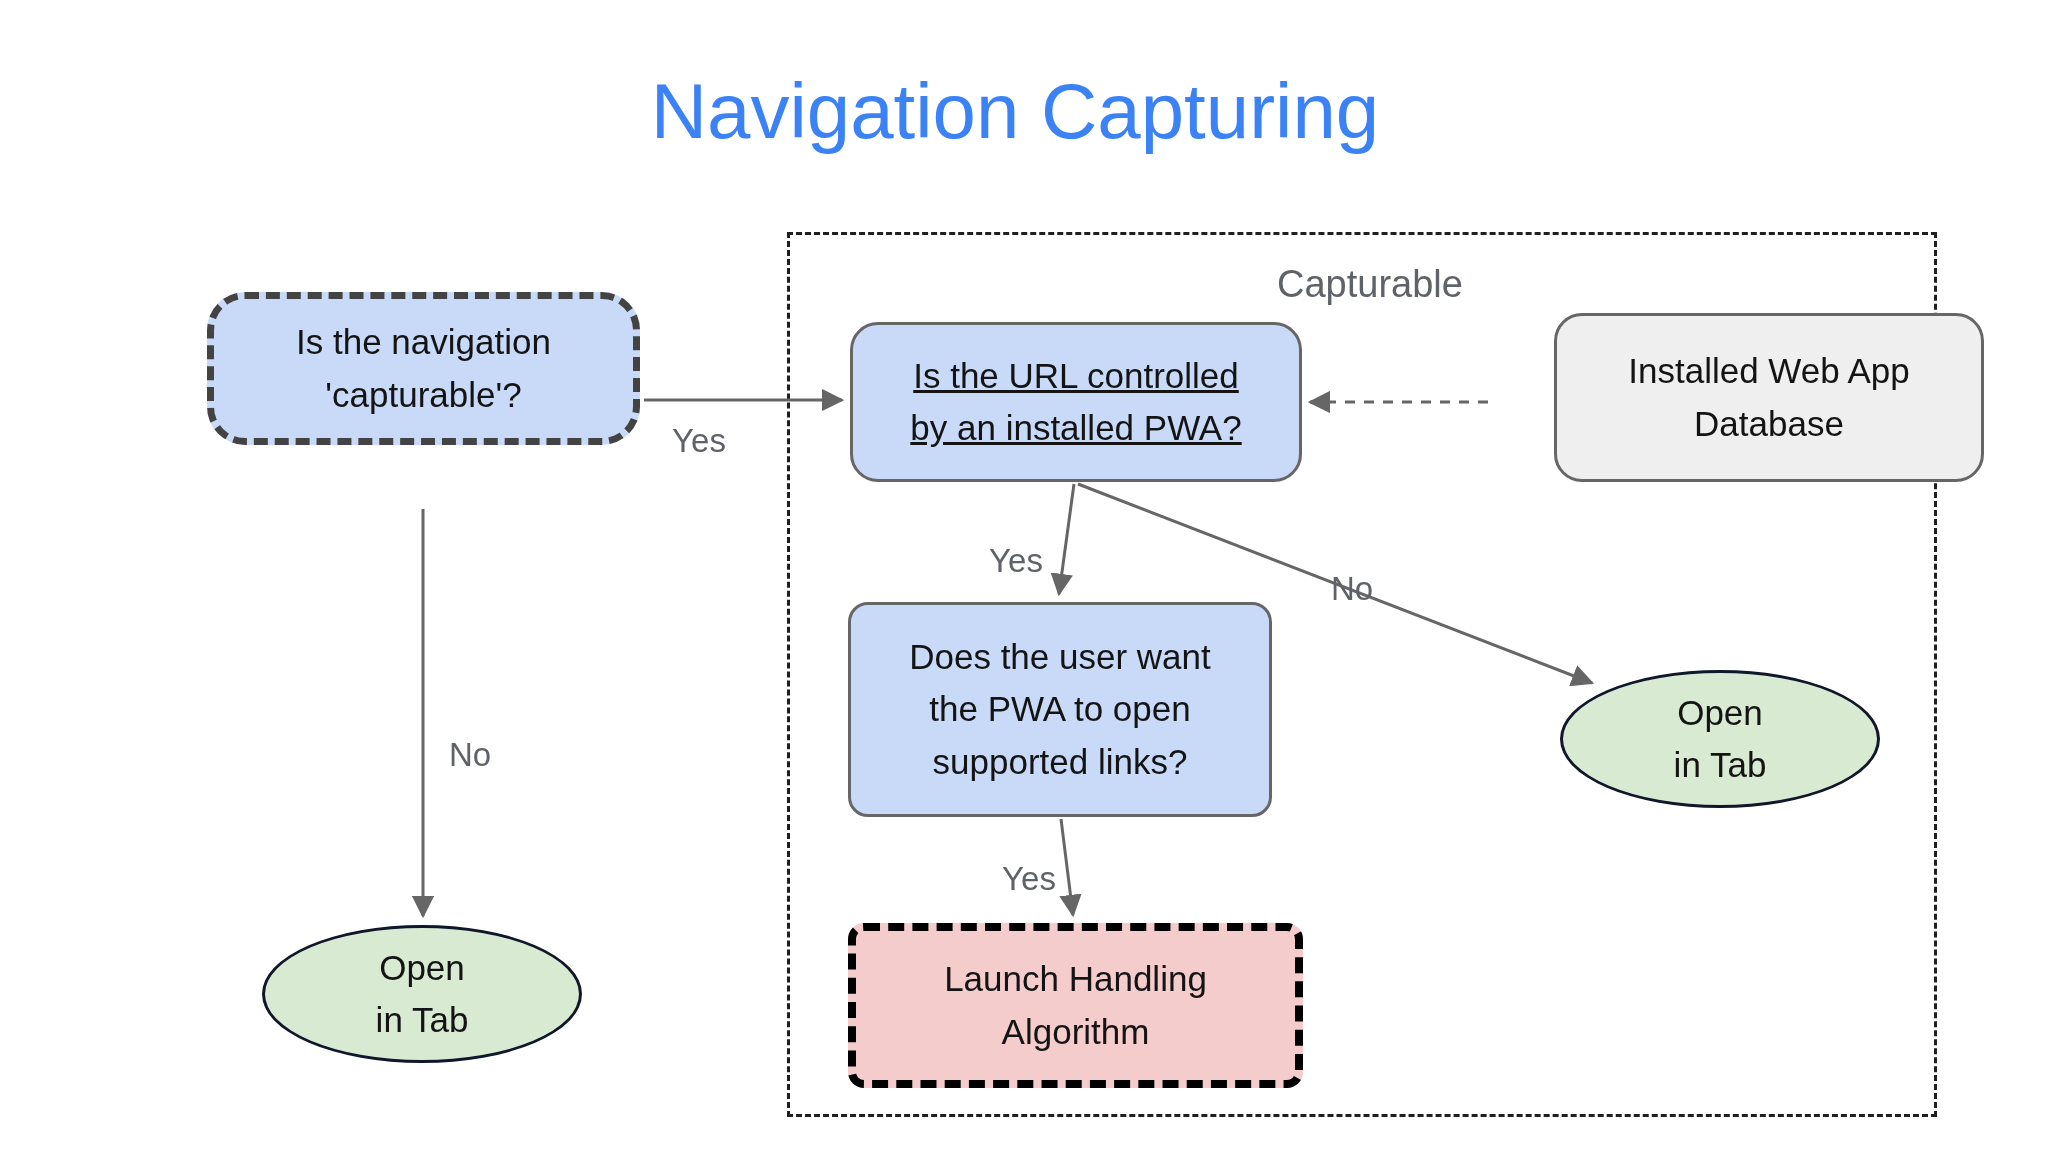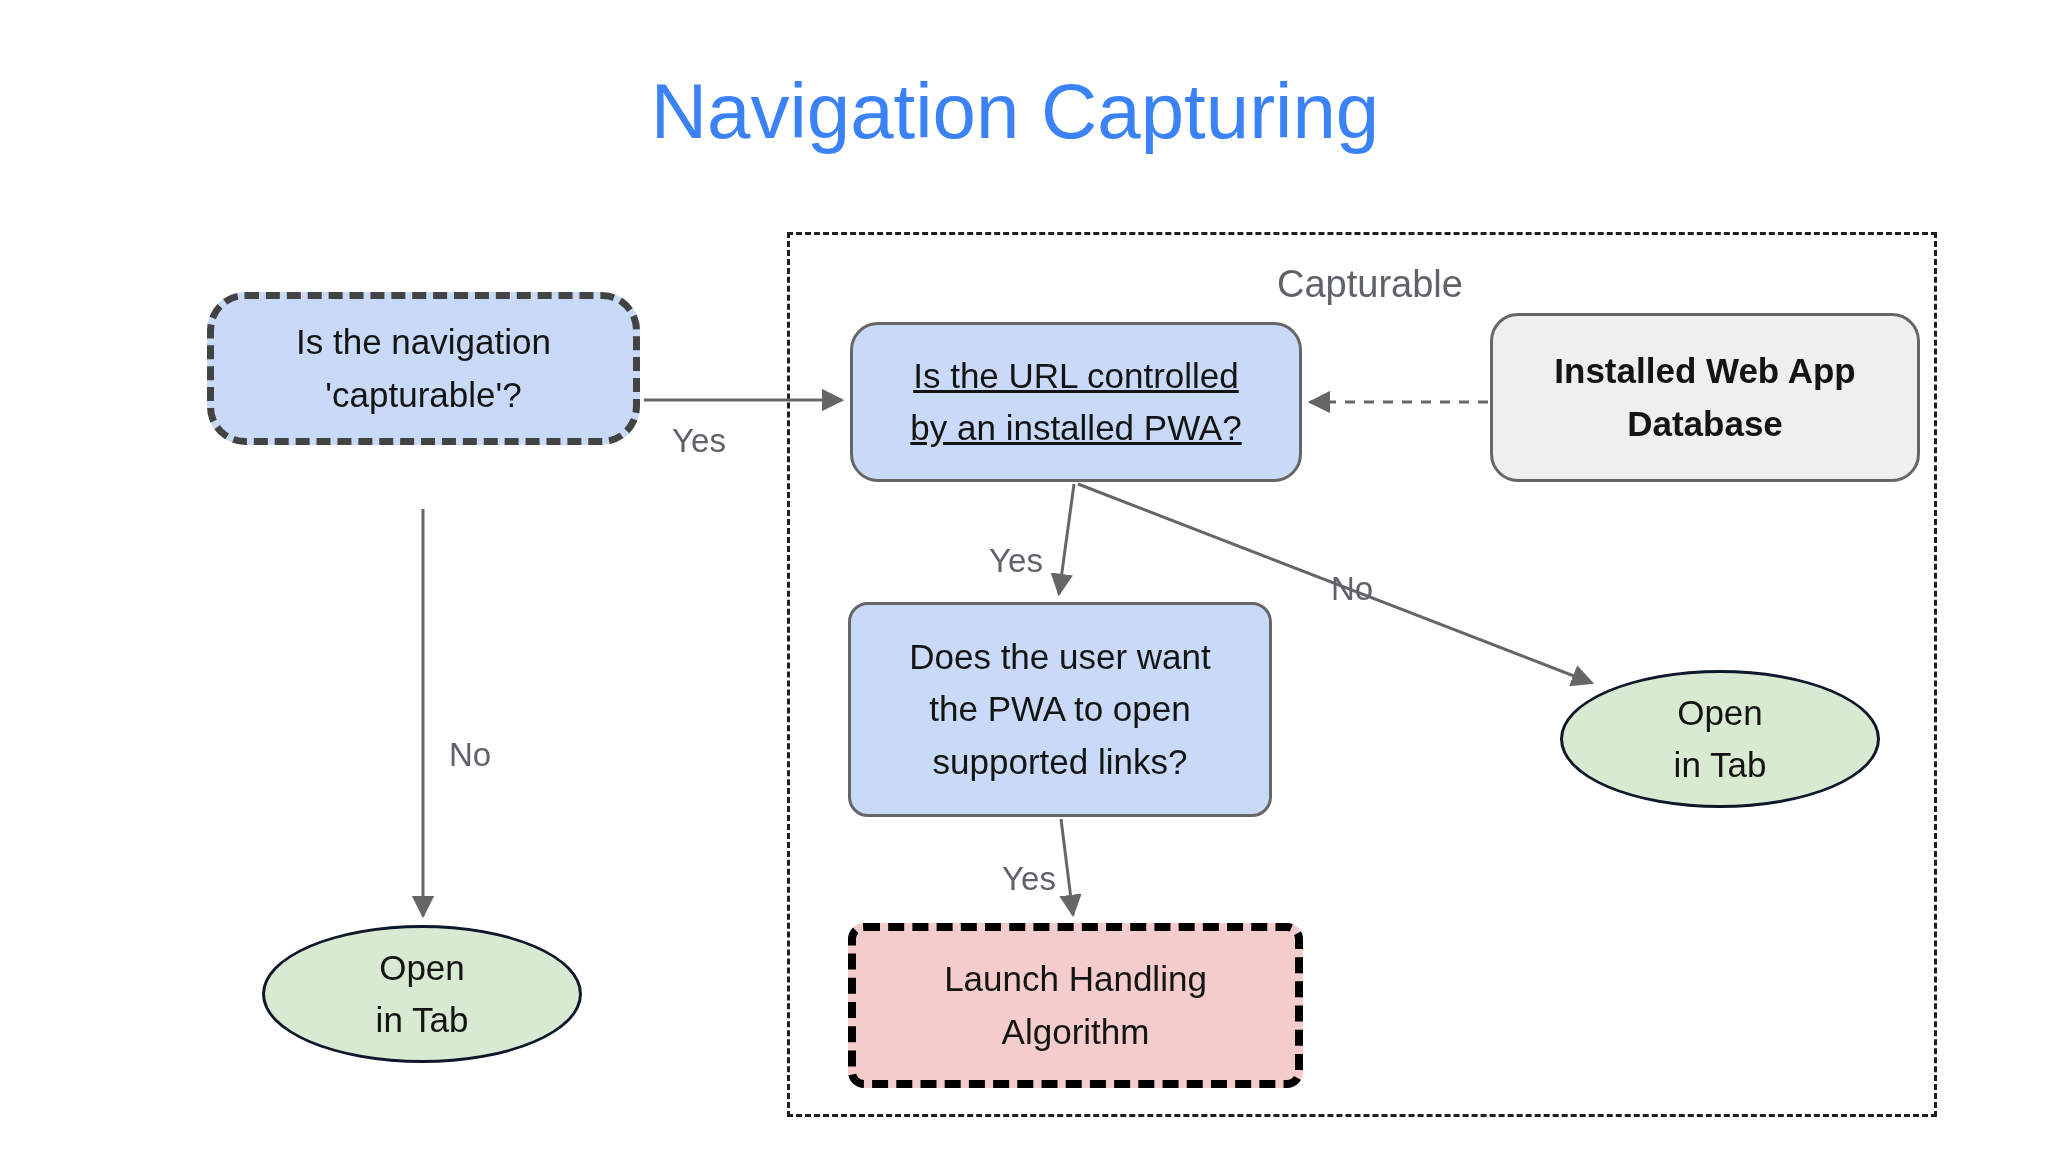--- a/index.html
+++ b/index.html
@@ -38,22 +38,22 @@
   }
   .node--nav{
     left:207px;top:292px;width:433px;height:153px;background:var(--blue);
     border:7px dashed var(--dark-dash);border-radius:38px;
   }
   .node--url{
     left:850px;top:322px;width:452px;height:160px;background:var(--blue);
     border:3px solid var(--node-border);border-radius:28px;text-decoration:underline;
   }
   .node--db{
-    left:1490px;top:313px;width:430px;height:169px;background:var(--gray);
-    border:3px solid var(--node-border);border-radius:28px;font-weight:bold;
+    left:1554px;top:313px;width:430px;height:169px;background:var(--gray);
+    border:3px solid var(--node-border);border-radius:28px;
   }
   .node--user{
     left:848px;top:602px;width:424px;height:215px;background:var(--blue);
     border:3px solid var(--node-border);border-radius:20px;
   }
   .node--launch{
     left:848px;top:923px;width:455px;height:165px;background:var(--pink);
     border:8px dashed #000000;border-radius:16px;
   }
   .node--ellipse{

